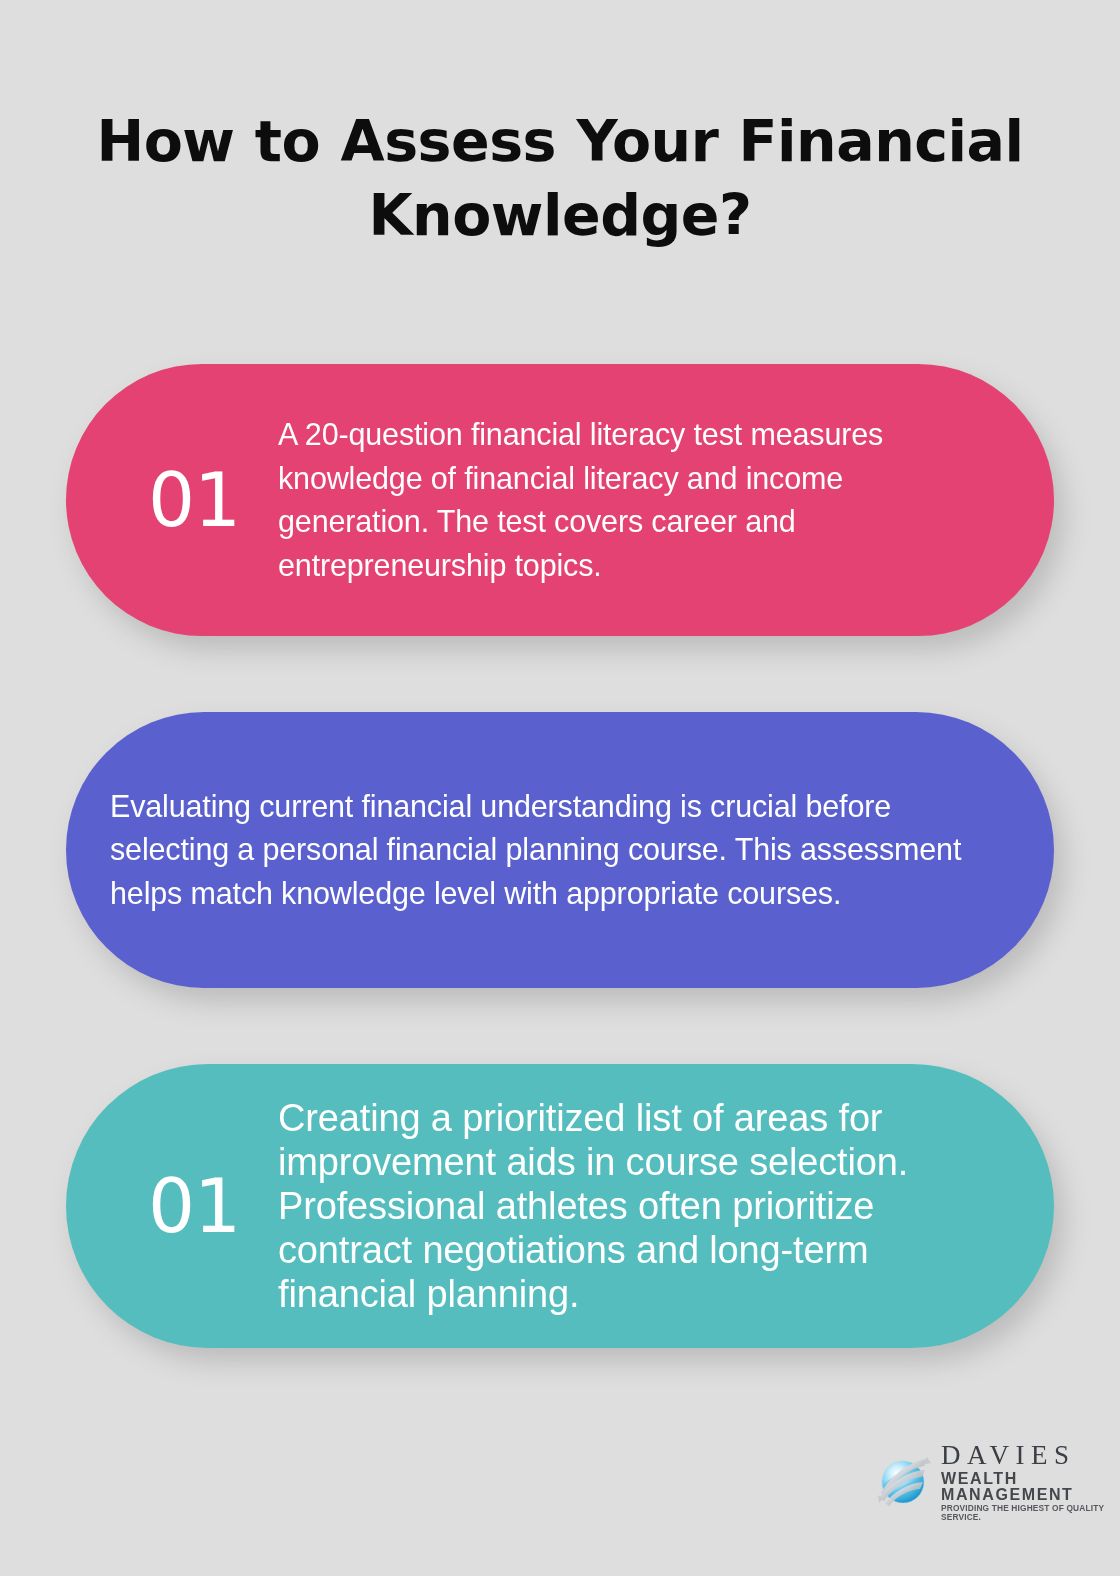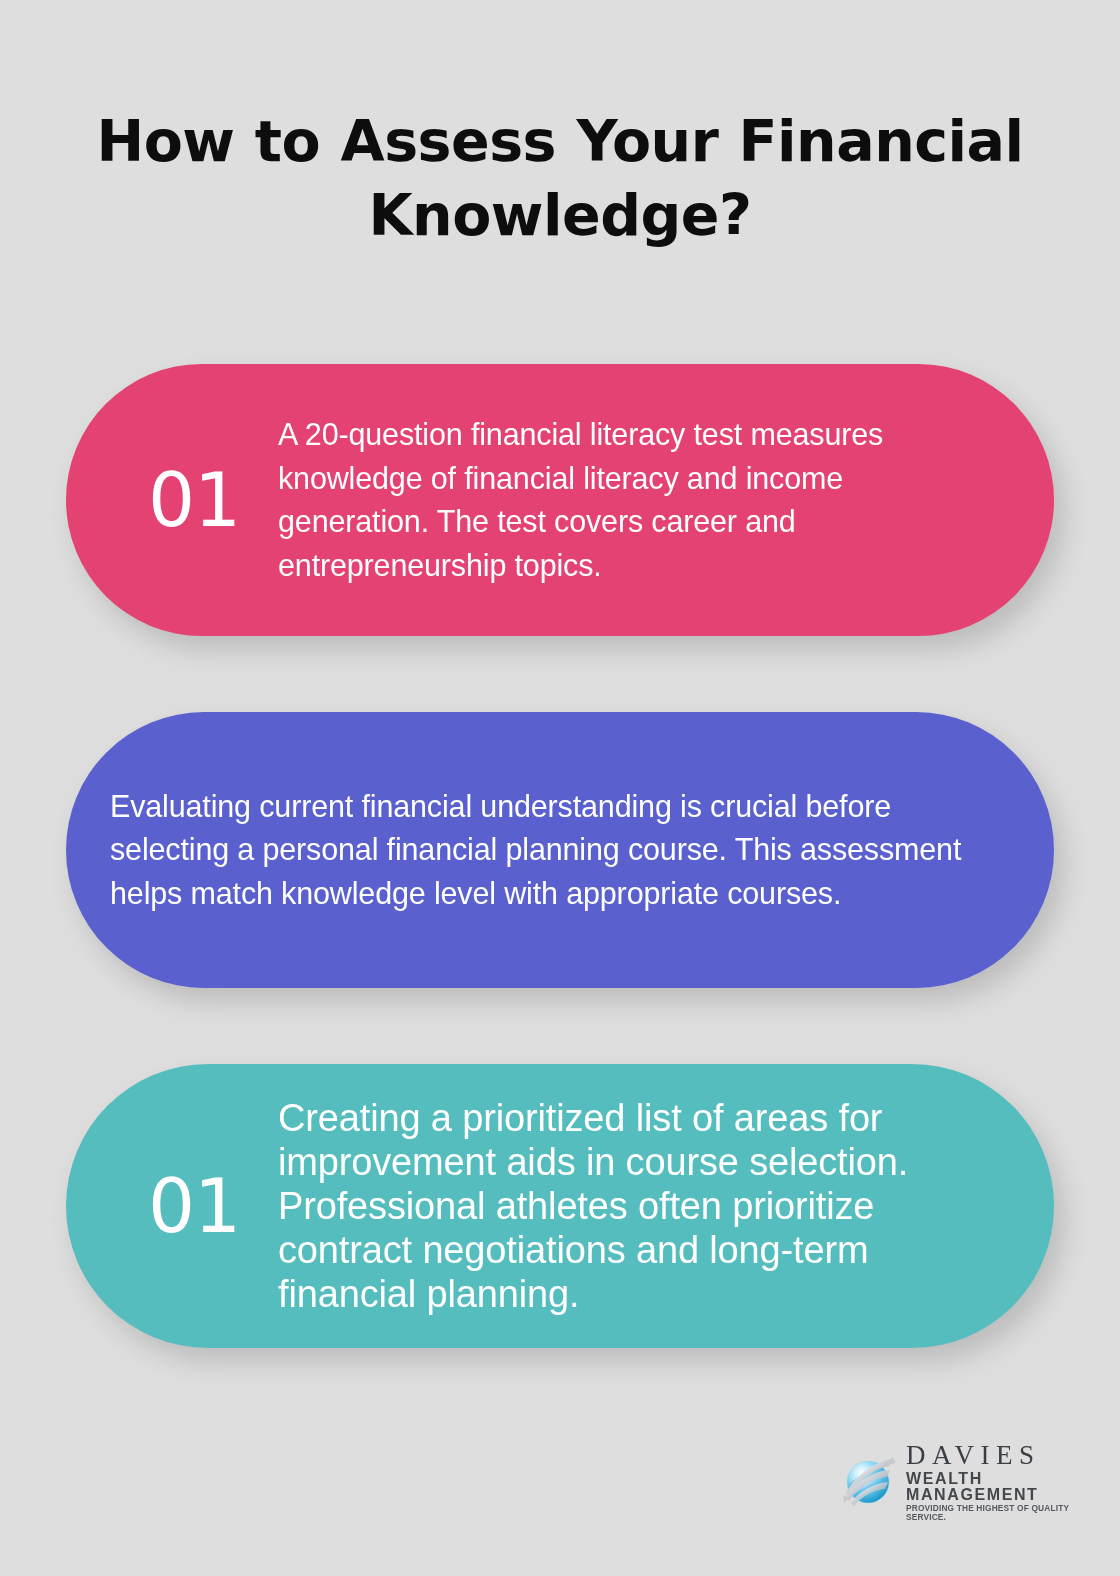--- a/index.html
+++ b/index.html
@@ -89,21 +89,21 @@
     font-weight: 400;
     letter-spacing: -0.15px;
     padding-right: 10px;
   }
 
   .card-3 .card-text { font-size: 38px; line-height: 44px; }
 
   
   .logo {
     position: absolute;
-    left: 840px;
+    left: 875px;
     top: 1448px;
     width: 232px;
     height: 68px;
     display: flex;
     align-items: center;
   }
   .logo-mark {
     flex: 0 0 auto;
     width: 62px;
     height: 62px;

